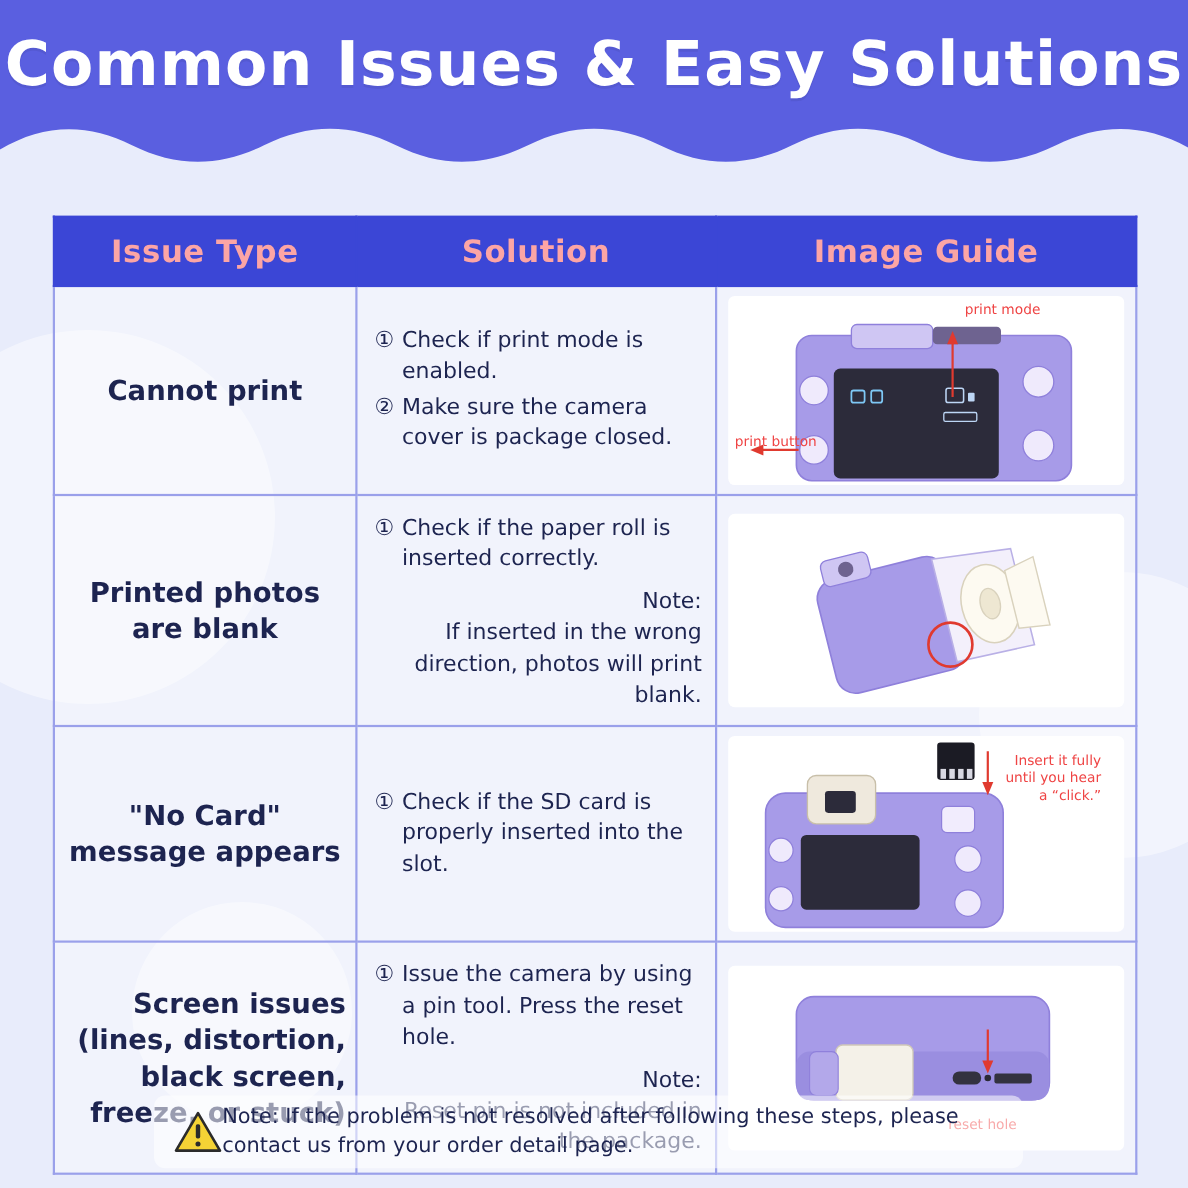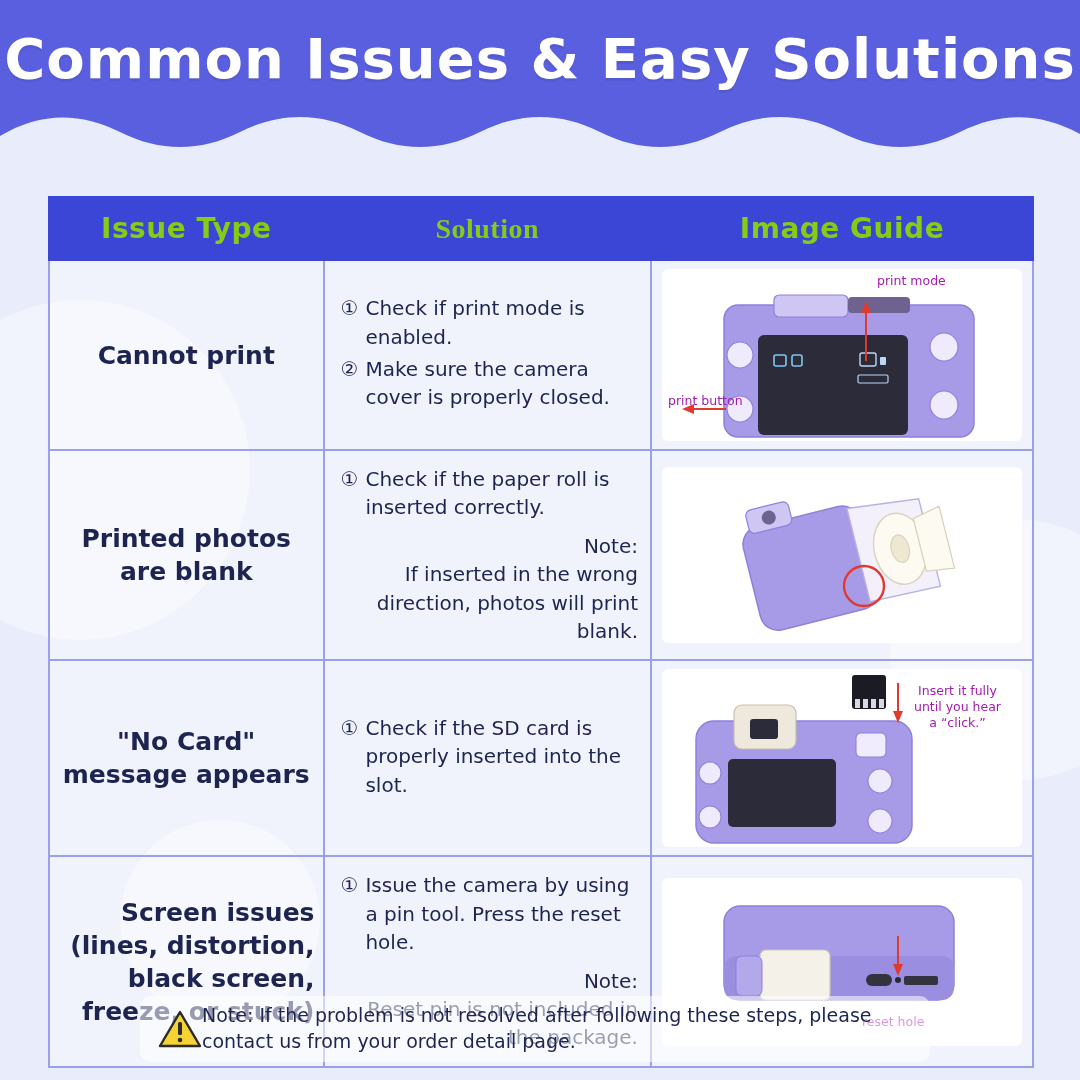--- a/index.html
+++ b/index.html
@@ -59,34 +59,34 @@
   }
   .tbl {
     width: 986px;
     border-collapse: collapse;
     background: rgba(255,255,255,0.18);
     border: 2px solid #8f95e8;
     border-radius: 4px;
   }
   .tbl th {
     background: #3b46d6;
-    color: #84cc16;
+    color: #fca5a5;
     font-size: 28px;
     font-weight: bold;
     padding: 14px 0;
     border: 2px solid #3b46d6;
     letter-spacing: 0.5px;
   }
   .tbl td {
     border: 2px solid #9aa0ea;
     vertical-align: middle;
     background: rgba(255,255,255,0.25);
   }
   .col-issue { width: 276px; }
-  .col-solution { width: 330px; font-family: Liberation Serif, serif; }
+  .col-solution { width: 330px; }
   .col-image { width: 380px; }
 
   .issue-cell {
     text-align: center;
     color: #1d2450;
     font-size: 25px;
     font-weight: bold;
     line-height: 1.32;
     padding: 10px 8px;
   }
@@ -128,24 +128,25 @@
     overflow: hidden;
   }
   .fig1 { height: 172px; }
   .fig2 { height: 176px; }
   .fig3 { height: 178px; }
   .fig4 { height: 168px; text-decoration: underline; }
 
   .anno {
     position: absolute;
     font-size: 12.5px;
-    color: #a21caf;
+    color: #ef4444;
     font-family: "DejaVu Sans", sans-serif;
     white-space: pre-line;
     line-height: 1.25;
+    text-align: right;
   }
 
   
   .footer {
     position: absolute;
     left: 140px; bottom: 18px;
     width: 790px; height: 66px;
     background: rgba(255,255,255,0.55);
     border-radius: 10px;
     display: flex;
@@ -187,21 +188,21 @@
 
       <tr>
         <td class="issue-cell">Cannot print</td>
         <td class="solution-cell">
           <div class="sol-item">
             <span class="sol-num">①</span>
             <span class="sol-text">Check if print mode is enabled.</span>
           </div>
           <div class="sol-item">
             <span class="sol-num">②</span>
-            <span class="sol-text">Make sure the camera cover is properly closed.</span>
+            <span class="sol-text">Make sure the camera cover is package closed.</span>
           </div>
         </td>
         <td class="image-cell">
           <div class="figure fig1">
             <svg width="360" height="172" viewBox="0 0 360 172">
 
               <rect x="62" y="36" width="250" height="132" rx="14" fill="#a79be8"></rect>
               <rect x="62" y="36" width="250" height="132" rx="14" fill="none" stroke="#8f80db" stroke-width="1.5"></rect>
 
               <rect x="112" y="26" width="74" height="22" rx="5" fill="#cfc6f3" stroke="#8f80db" stroke-width="1.2"></rect>

